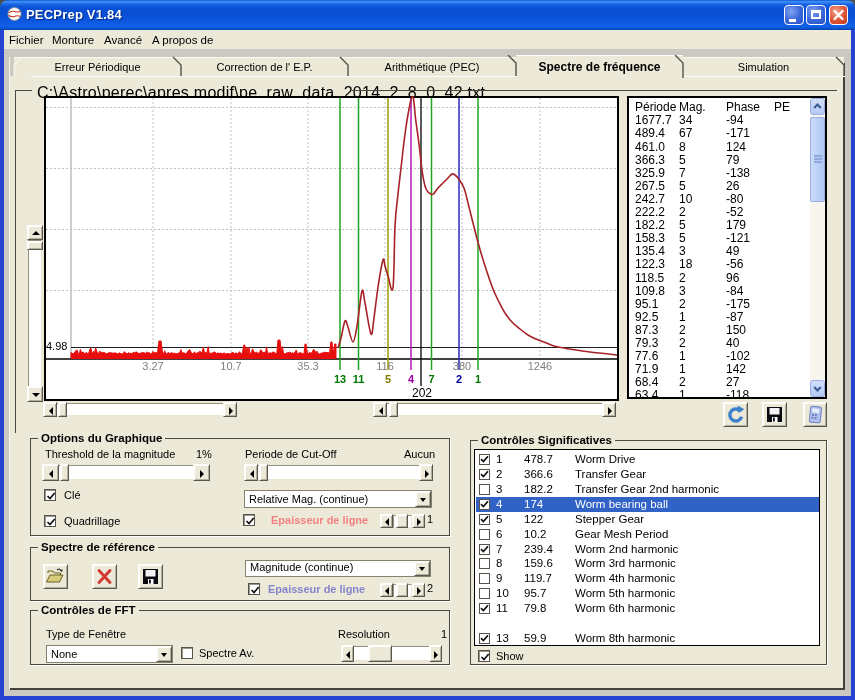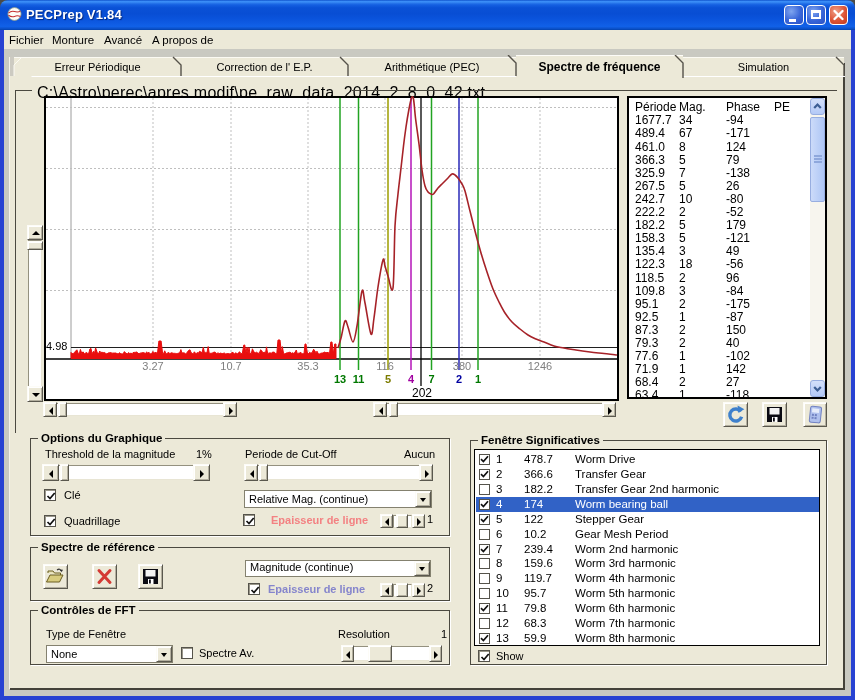--- a/index.html
+++ b/index.html
@@ -504,21 +504,21 @@
   <div class="abs raised" style="left:0;top:0;width:13px;height:17px">
       <i class="tri-l" style="left:4px;top:5px"></i>
     </div>
   <div class="abs raised" style="left:27px;top:0;width:24px;height:17px"></div>
   <div class="abs raised" style="left:88px;top:0;width:13px;height:17px">
       <i class="tri-r" style="left:4px;top:5px"></i>
     </div>
 </div>
 
 <div class="abs gbox" style="left:470px;top:440px;width:357px;height:225px"></div>
-<div class="gcap" style="left:478px;top:434px">Fenêtre Significatives</div>
+<div class="gcap" style="left:478px;top:434px">Contrôles Significatives</div>
 <div class="abs" style="left:474px;top:449px;width:346px;height:197px;background:#fff;border:1px solid #000;position:relative;overflow:hidden">
 <div class="clr" style="top:2.00px">
       <span class="cbx">
         <svg width="11" height="11" viewBox="0 0 11 11" class="ck">
           <path d="M2,5.2 L4.4,7.6 L9,2.2" fill="none" stroke="#111" stroke-width="1.7"></path>
         </svg>
       </span>
       <span class="cn">1</span>
       <span class="cv">478.7</span>
       <span class="cm">Worm Drive</span>
@@ -596,26 +596,20 @@
 <div class="clr" style="top:151.20px">
       <span class="cbx">
         <svg width="11" height="11" viewBox="0 0 11 11" class="ck">
           <path d="M2,5.2 L4.4,7.6 L9,2.2" fill="none" stroke="#111" stroke-width="1.7"></path>
         </svg>
       </span>
       <span class="cn">11</span>
       <span class="cv">79.8</span>
       <span class="cm">Worm 6th harmonic</span>
     </div>
-<div class="clr" style="top:166.12px">
-      <span class="cbx"></span>
-      <span class="cn">12</span>
-      <span class="cv">68.3</span>
-      <span class="cm">Worm 7th harmonic</span>
-    </div>
 <div class="clr" style="top:181.04px">
       <span class="cbx">
         <svg width="11" height="11" viewBox="0 0 11 11" class="ck">
           <path d="M2,5.2 L4.4,7.6 L9,2.2" fill="none" stroke="#111" stroke-width="1.7"></path>
         </svg>
       </span>
       <span class="cn">13</span>
       <span class="cv">59.9</span>
       <span class="cm">Worm 8th harmonic</span>
     </div>

